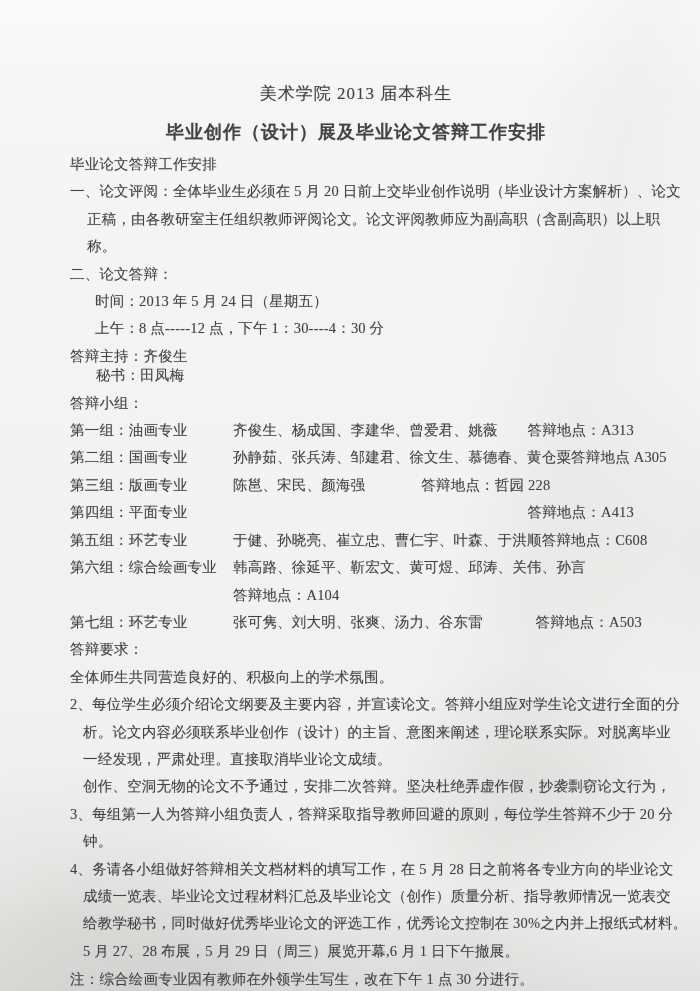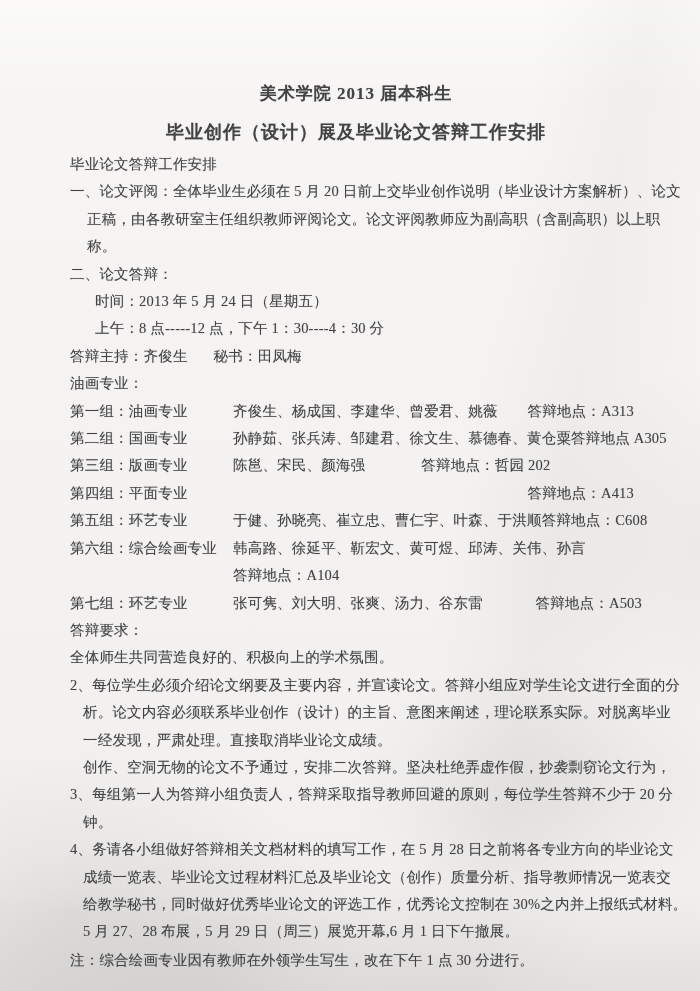--- a/index.html
+++ b/index.html
@@ -18,27 +18,27 @@
       radial-gradient(60% 22% at 30% 99%, rgba(110,108,105,0.10), transparent 70%),
       linear-gradient(100deg, transparent 62%, rgba(140,138,134,0.06) 74%, transparent 88%),
       linear-gradient(to bottom, rgba(255,255,255,0.5), transparent 10%, transparent 90%, rgba(100,98,95,0.10)),
       linear-gradient(#f7f6f4,#f0efed);
   }
   .doc{
     position:absolute; left:62px; top:84px; width:588px; color:#434346;
     font-size:14.5px; letter-spacing:0.2px;
     text-shadow:0 0 1px rgba(80,80,84,0.35);
   }
-  .t1{ text-align:center; font-weight:bold; font-size:17px; letter-spacing:1px; margin:0 0 18px 0; line-height:20px;}
+  .t1{ text-align:center; font-weight:normal; font-size:17px; letter-spacing:1px; margin:0 0 18px 0; line-height:20px;}
   .t2{ text-align:center; font-weight:bold; font-size:18px; letter-spacing:1px; margin:0 0 13px 0; line-height:20px;}
   .ln{ margin:8px; line-height:19.4px; white-space:nowrap;}
   .ind-a{ margin-left:25px; }   
   .ind-b{ margin-left:33px; }   
   .ind-c{ margin-left:21px; }   
-  .hostline{ display:flex; }
+  .hostline{ display:flex;flex-direction:column; }
   .hostline .sec{ margin-left:26px; }
   .grow{ display:flex; }
   .glabel{ width:163px; flex-shrink:0; }
   .gloc{ margin-left:auto; padding-right:8px; }
   .grow.loc-nocolon .gloc{ padding-right:0; }
   .grow.loc-inline .gloc{ margin-left:56px; margin-right:auto; padding-right:0; }
   .grow.loc-right7 .gloc{ padding-right:0; }
   .note{ margin-top:9px; }
   .sig{ margin-top:65px; text-align:right; }
   .sig .sig-name{ padding-right:24px; line-height:21px;font-style:italic;}
@@ -60,36 +60,36 @@
   <p class="ln ind-a">称。</p>
 
   <p class="ln">二、论文答辩：</p>
   <p class="ln ind-b">时间：2013 年 5 月 24 日（星期五）</p>
   <p class="ln ind-b">上午：8 点-----12 点，下午 1：30----4：30 分</p>
 
   <p class="ln hostline">
     <span>答辩主持：齐俊生</span>
     <span class="sec">秘书：田凤梅</span>
   </p>
-  <p class="ln">油画专业：</p>
+  <p class="ln">答辩小组：</p>
 
   <p class="ln grow">
     <span class="glabel">第一组：油画专业</span>
     <span class="gmembers">齐俊生、杨成国、李建华、曾爱君、姚薇</span>
     <span class="gloc">答辩地点：A313</span>
   </p>
   <p class="ln grow loc-nocolon">
     <span class="glabel">第二组：国画专业</span>
     <span class="gmembers">孙静茹、张兵涛、邹建君、徐文生、慕德春、黄仓粟</span>
     <span class="gloc">答辩地点 A305</span>
   </p>
   <p class="ln grow loc-inline">
     <span class="glabel">第三组：版画专业</span>
     <span class="gmembers">陈邕、宋民、颜海强</span>
-    <span class="gloc">答辩地点：哲园 202</span>
+    <span class="gloc">答辩地点：哲园 228</span>
   </p>
   <p class="ln grow">
     <span class="glabel">第四组：平面专业</span>
     <span class="gloc">答辩地点：A413</span>
   </p>
   <p class="ln grow">
     <span class="glabel">第五组：环艺专业</span>
     <span class="gmembers">于健、孙晓亮、崔立忠、曹仁宇、叶森、于洪顺</span>
     <span class="gloc">答辩地点：C608</span>
   </p>

